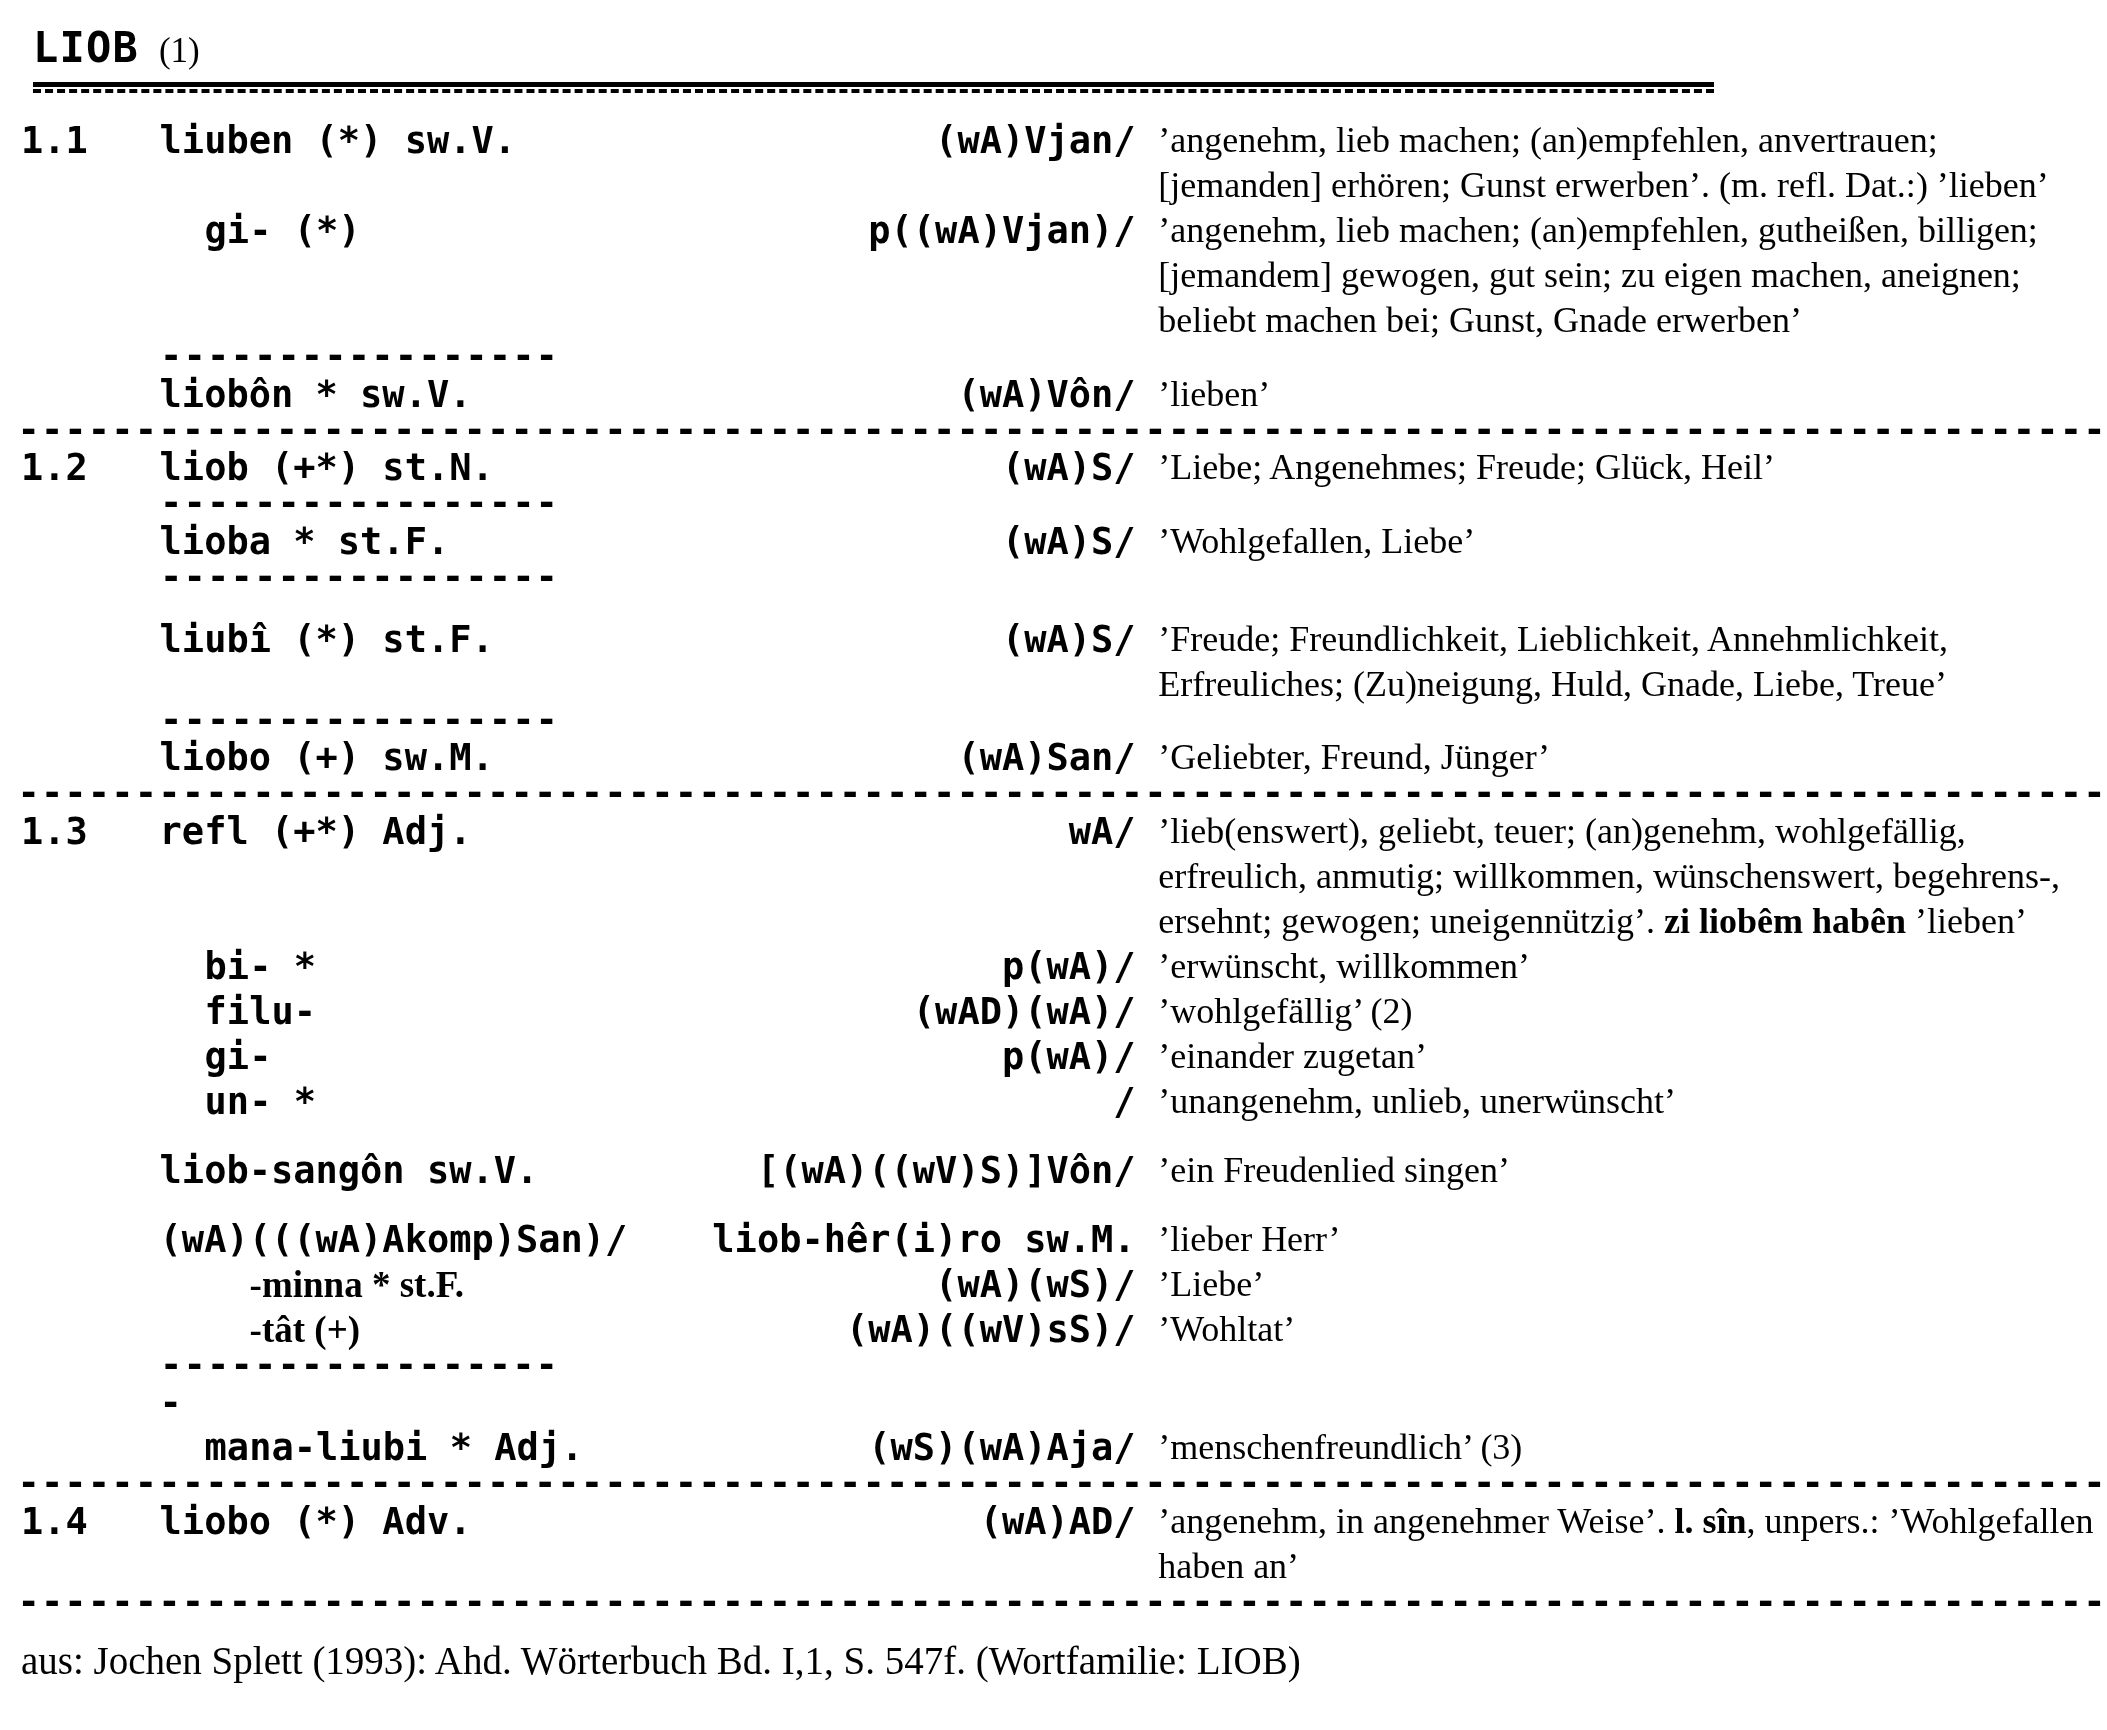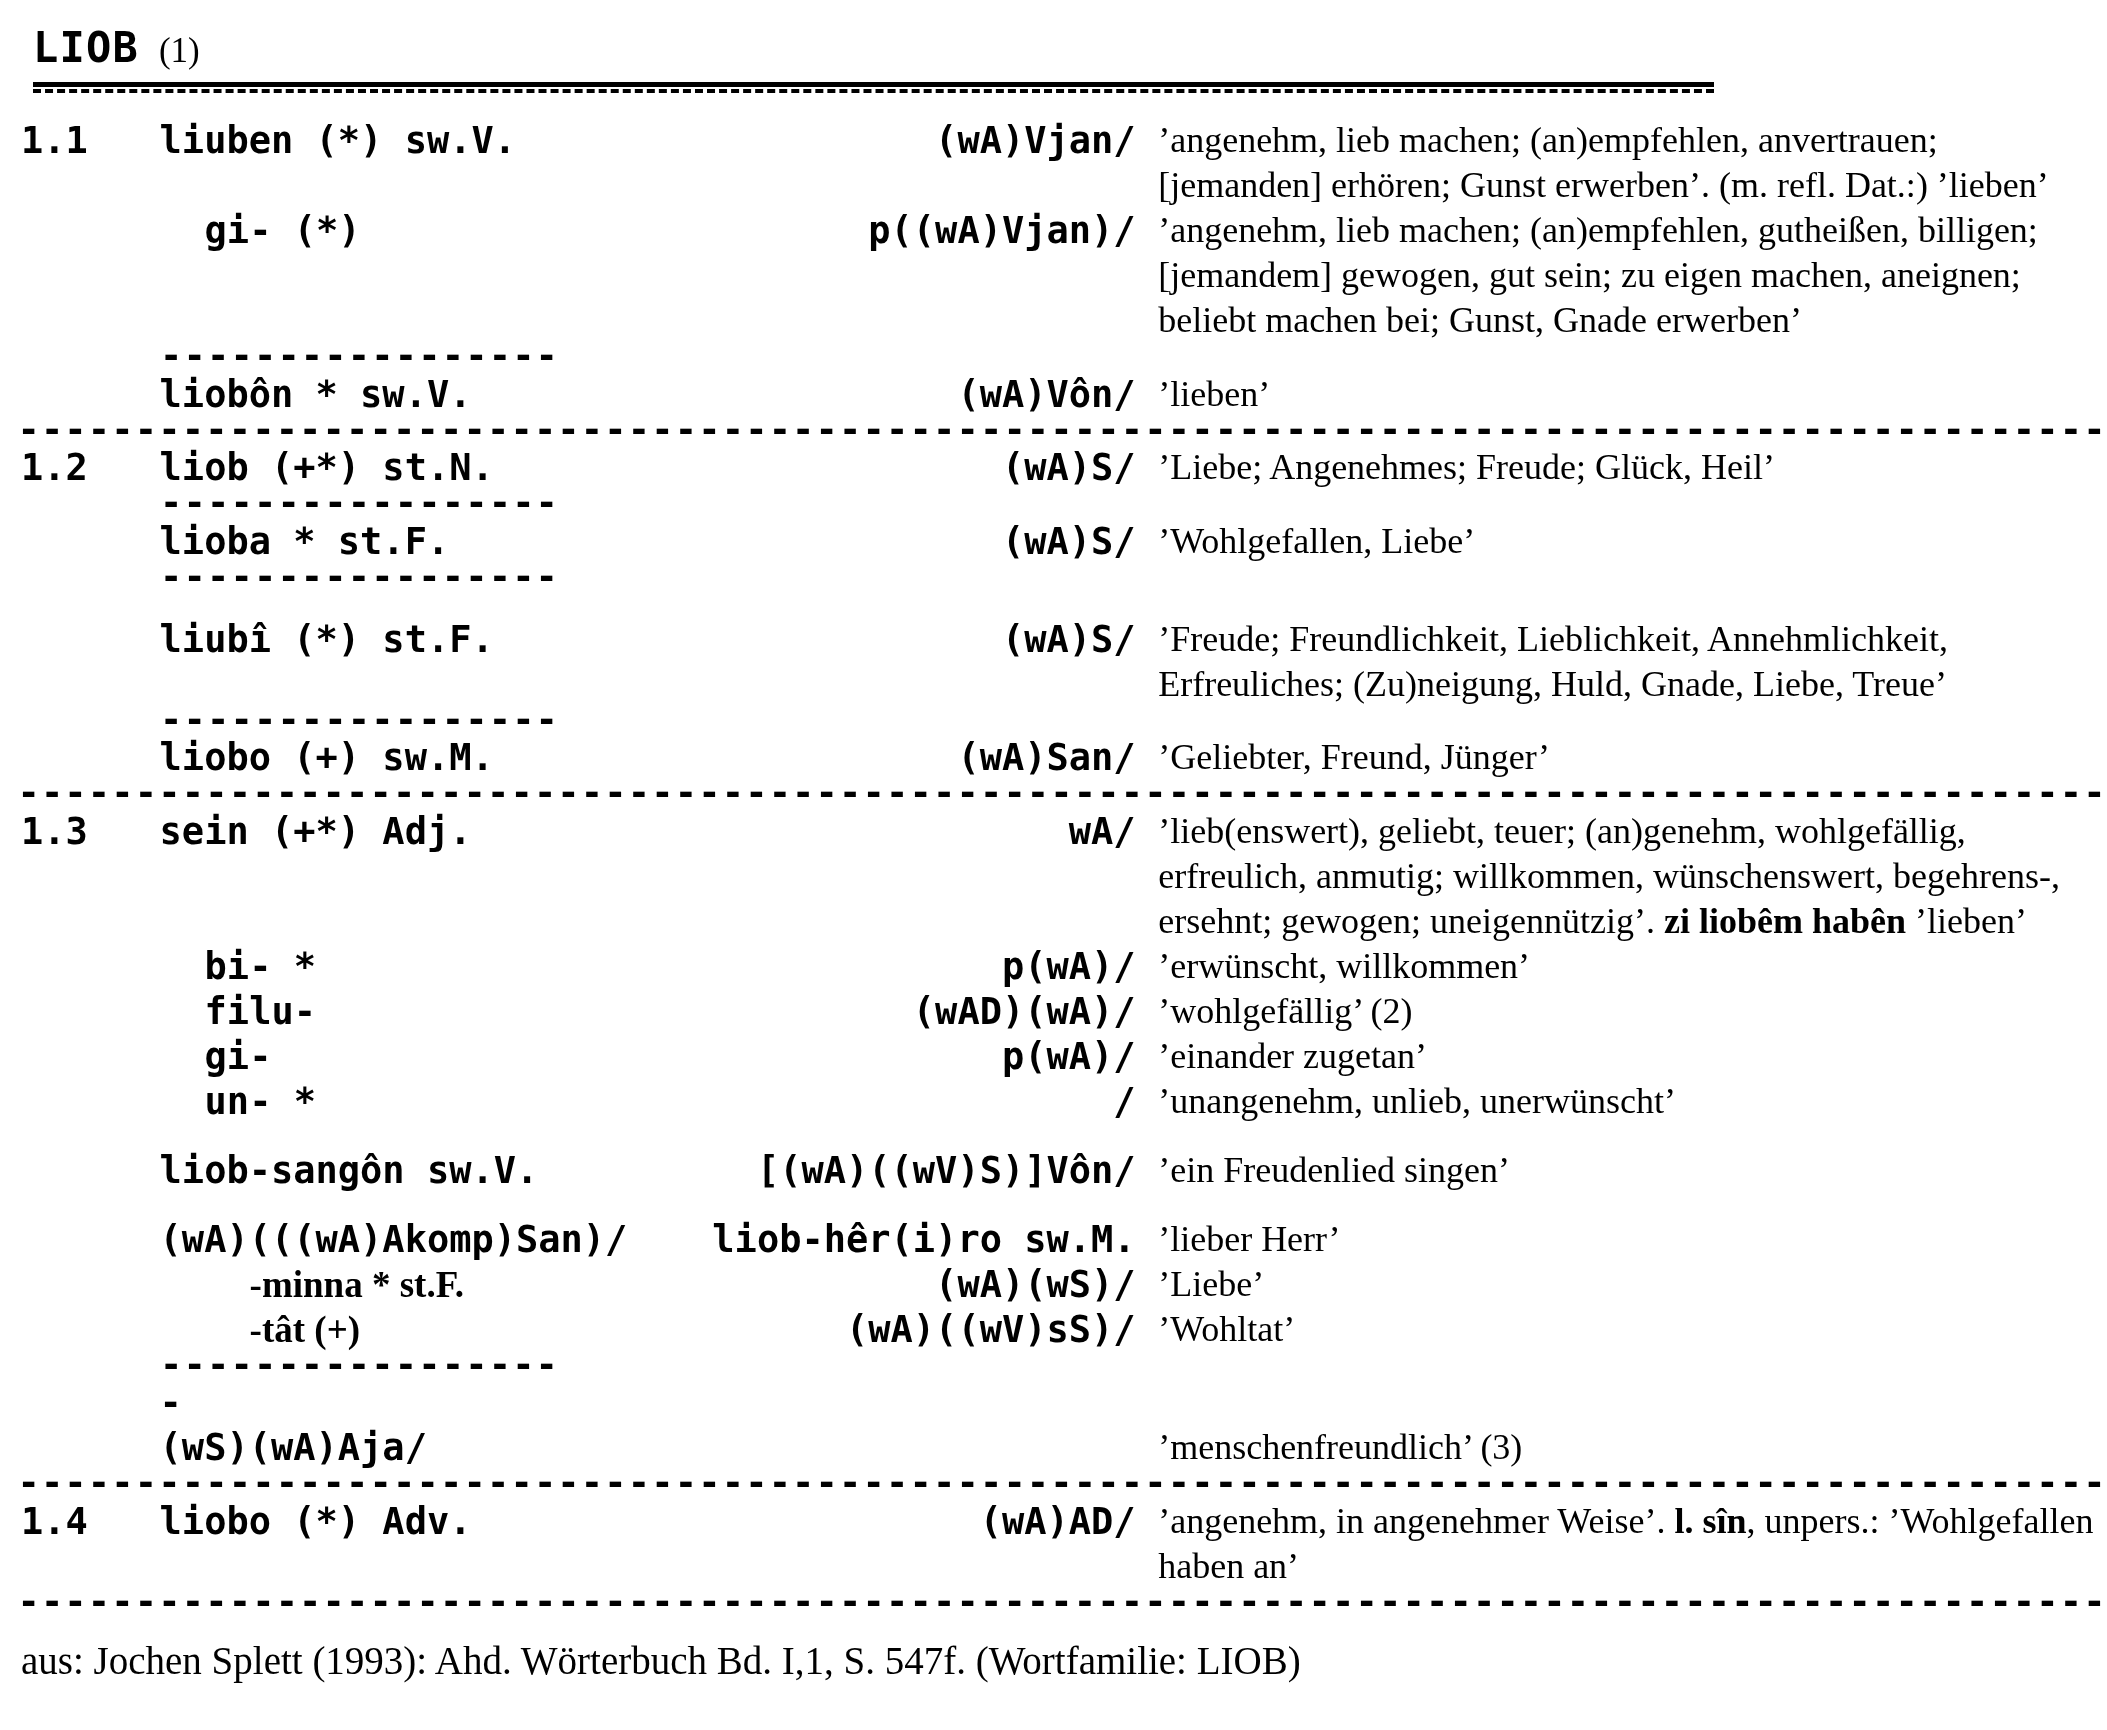--- a/index.html
+++ b/index.html
@@ -136,21 +136,21 @@
       <div class="gloss serif"><span>’Geliebter, Freund, Jünger’</span></div>
     </div>
 
     <div class="seprow">
         <span class="mono sepfull">------------------------------------------------------------------------------------------------</span>
       </div>
 
     <div class="row">
       <div class="num mono">1.3</div>
       <div class="lf">
-        <span class="mono lemma">sein (+*) Adj.</span>
+        <span class="mono lemma">refl (+*) Adj.</span>
         <span class="mono formula">wA/</span>
       </div>
       <div class="gloss serif"><span>’lieb(enswert), geliebt, teuer; (an)genehm, wohlgefällig, erfreulich, anmutig; willkommen, wünschenswert, begehrens-, ersehnt; gewogen; uneigennützig’. </span><span class="bb">zi liobêm habên</span><span> ’lieben’</span></div>
     </div>
 
     <div class="row">
       <div class="num mono"></div>
       <div class="lf">
         <span class="mono lemma ind1">bi- *</span>
         <span class="mono formula">p(wA)/</span>
@@ -230,20 +230,21 @@
       <div class="lf">
         <span class="mono lemma">-</span>
         <span class="mono formula"></span>
       </div>
       <div class="gloss serif"></div>
     </div>
 
     <div class="row">
       <div class="num mono"></div>
       <div class="lf">
+        <span class="mono lemma ind1">mana-liubi * Adj.</span>
         <span class="mono formula">(wS)(wA)Aja/</span>
       </div>
       <div class="gloss serif"><span>’menschenfreundlich’ (3)</span></div>
     </div>
 
     <div class="seprow">
         <span class="mono sepfull">------------------------------------------------------------------------------------------------</span>
       </div>
 
     <div class="row">

